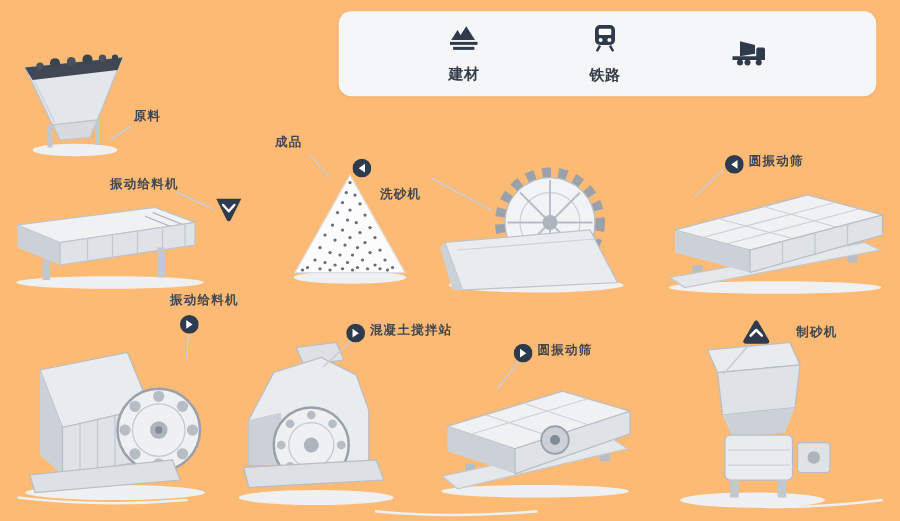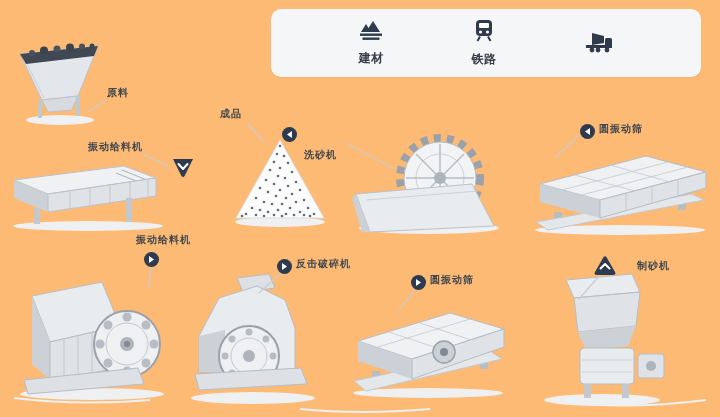--- a/index.html
+++ b/index.html
@@ -310,21 +310,21 @@
       <path d="M560,402 Q630,410 706,400"></path>
     </g>
   </svg>
 
   <div class="mlabel" style="left:107px;top:86px">原料</div>
   <div class="mlabel" style="left:88px;top:140px">振动给料机</div>
   <div class="mlabel" style="left:220px;top:107px">成品</div>
   <div class="mlabel" style="left:304px;top:148px">洗砂机</div>
   <div class="mlabel" style="left:599px;top:122px">圆振动筛</div>
   <div class="mlabel" style="left:136px;top:233px">振动给料机</div>
-  <div class="mlabel" style="left:296px;top:257px">反击破碎机</div>
+  <div class="mlabel" style="left:296px;top:257px">混凝土搅拌站</div>
   <div class="mlabel" style="left:430px;top:273px">圆振动筛</div>
   <div class="mlabel" style="left:637px;top:259px">制砂机</div>
 
   <div class="badge" style="left:170px;top:156px">
     <svg width="26" height="24" viewBox="0 0 26 24">
       <path d="M3,3 L23,3 L14.8,19.5 Q13,22.5 11.2,19.5 Z" fill="#2e3a4d"></path>
       <polyline points="8.5,8 13,13 17.5,8" fill="none" stroke="#fff" stroke-width="2" stroke-linecap="round" stroke-linejoin="round"></polyline>
     </svg>
   </div>
 

